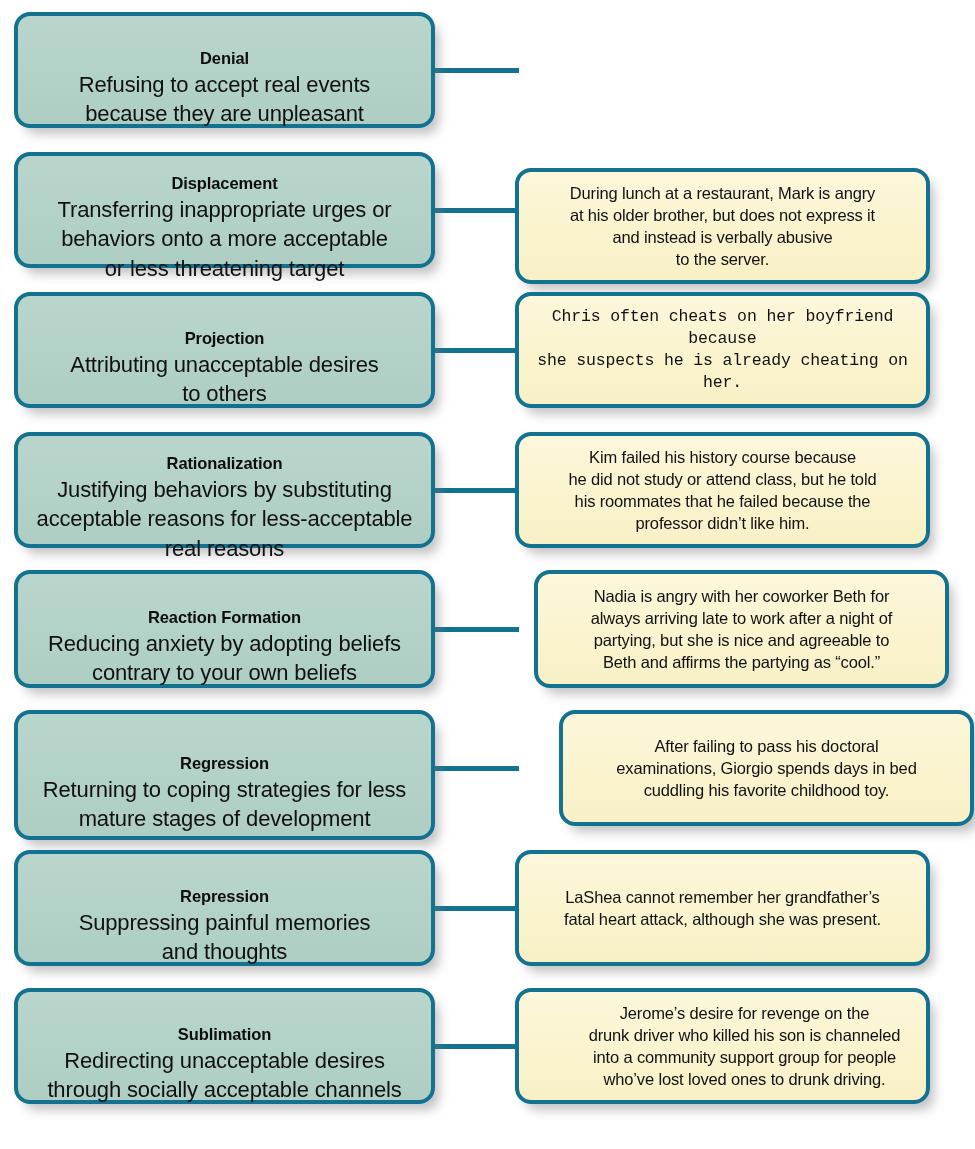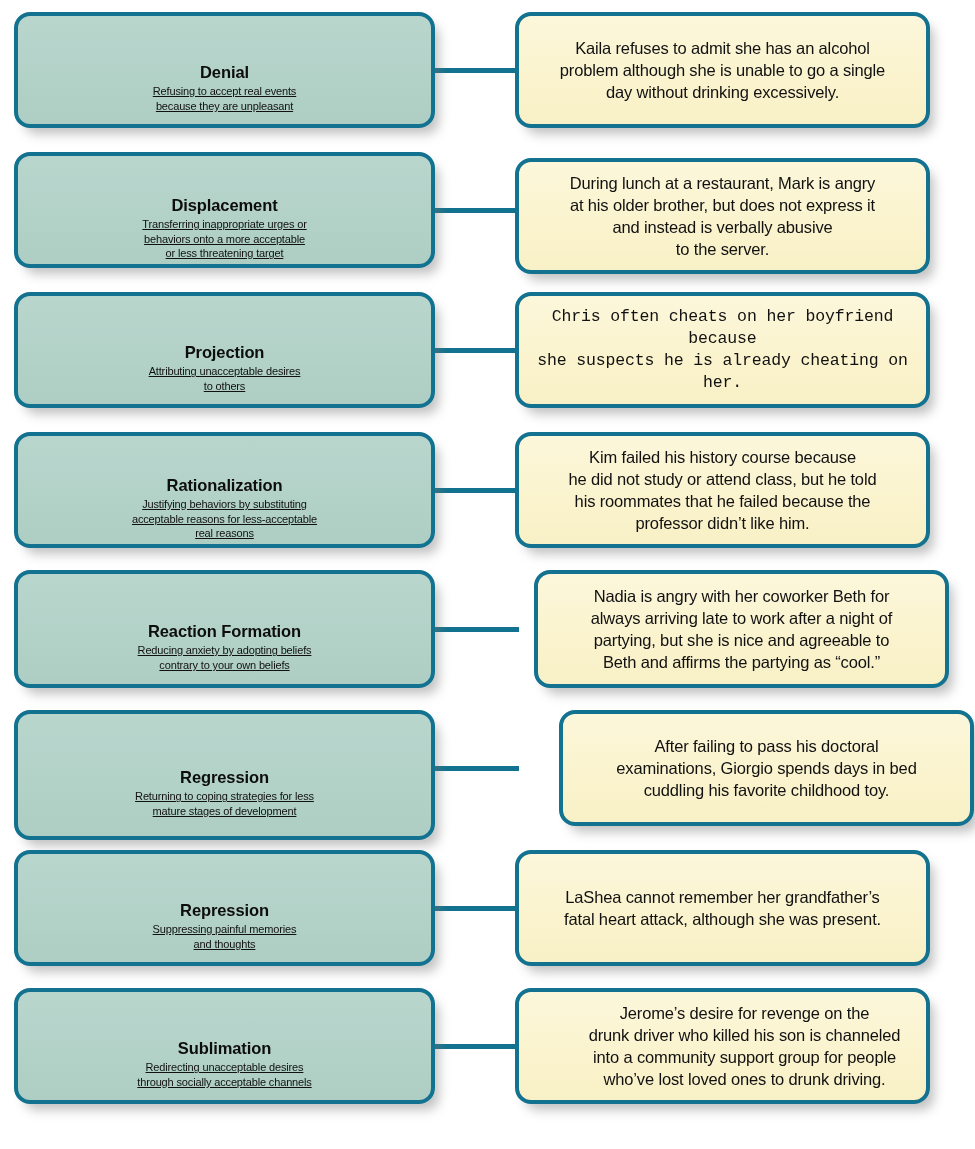--- a/index.html
+++ b/index.html
@@ -80,25 +80,24 @@
     font-weight: bold;
     font-size: 16.5px;
     color: #0d0d0d;
     line-height: 1.33;
     letter-spacing: -0.1px;
     margin-top: 36px;
   }
 
   .term-desc {
     display: block;
-    font-size: 11px;
+    font-size: 22px;
     color: #111111;
     line-height: 1.33;
     letter-spacing: -0.15px;
-    text-decoration: underline;
   }
 
   .example-text {
     display: block;
     font-size: 16.5px;
     color: #111111;
     line-height: 1.34;
     letter-spacing: -0.15px;
   }
 </style>
@@ -108,39 +107,32 @@
 <div id="diagram">
     <div class="row" style="top: 12px; height: 116px;">
       <div class="connector"></div>
       <div class="box box-term" style="top: 0px; height: 116px;">
         <div class="box-inner">
           <span class="term-title">Denial</span>
           <span class="term-desc">Refusing to accept real events</span>
           <span class="term-desc">because they are unpleasant</span>
         </div>
       </div>
-      <div class="box box-example" style="top: 0px; height: 116px;">
-        <div class="box-inner">
-          <span class="example-text">Kaila refuses to admit she has an alcohol</span>
-          <span class="example-text">problem although she is unable to go a single</span>
-          <span class="example-text">day without drinking excessively.</span>
-        </div>
-      </div>
     </div>
     <div class="row" style="top: 152px; height: 116px;">
       <div class="connector"></div>
       <div class="box box-term" style="top: 0px; height: 116px;">
         <div class="box-inner">
           <span class="term-title">Displacement</span>
           <span class="term-desc">Transferring inappropriate urges or</span>
           <span class="term-desc">behaviors onto a more acceptable</span>
           <span class="term-desc">or less threatening target</span>
         </div>
       </div>
-      <div class="box box-example" style="top: 6px; height: 116px;">
+      <div class="box box-example" style="top: 16px; height: 116px;">
         <div class="box-inner">
           <span class="example-text">During lunch at a restaurant, Mark is angry</span>
           <span class="example-text">at his older brother, but does not express it</span>
           <span class="example-text">and instead is verbally abusive</span>
           <span class="example-text">to the server.</span>
         </div>
       </div>
     </div>
     <div class="row" style="top: 292px; height: 116px;">
       <div class="connector"></div>

